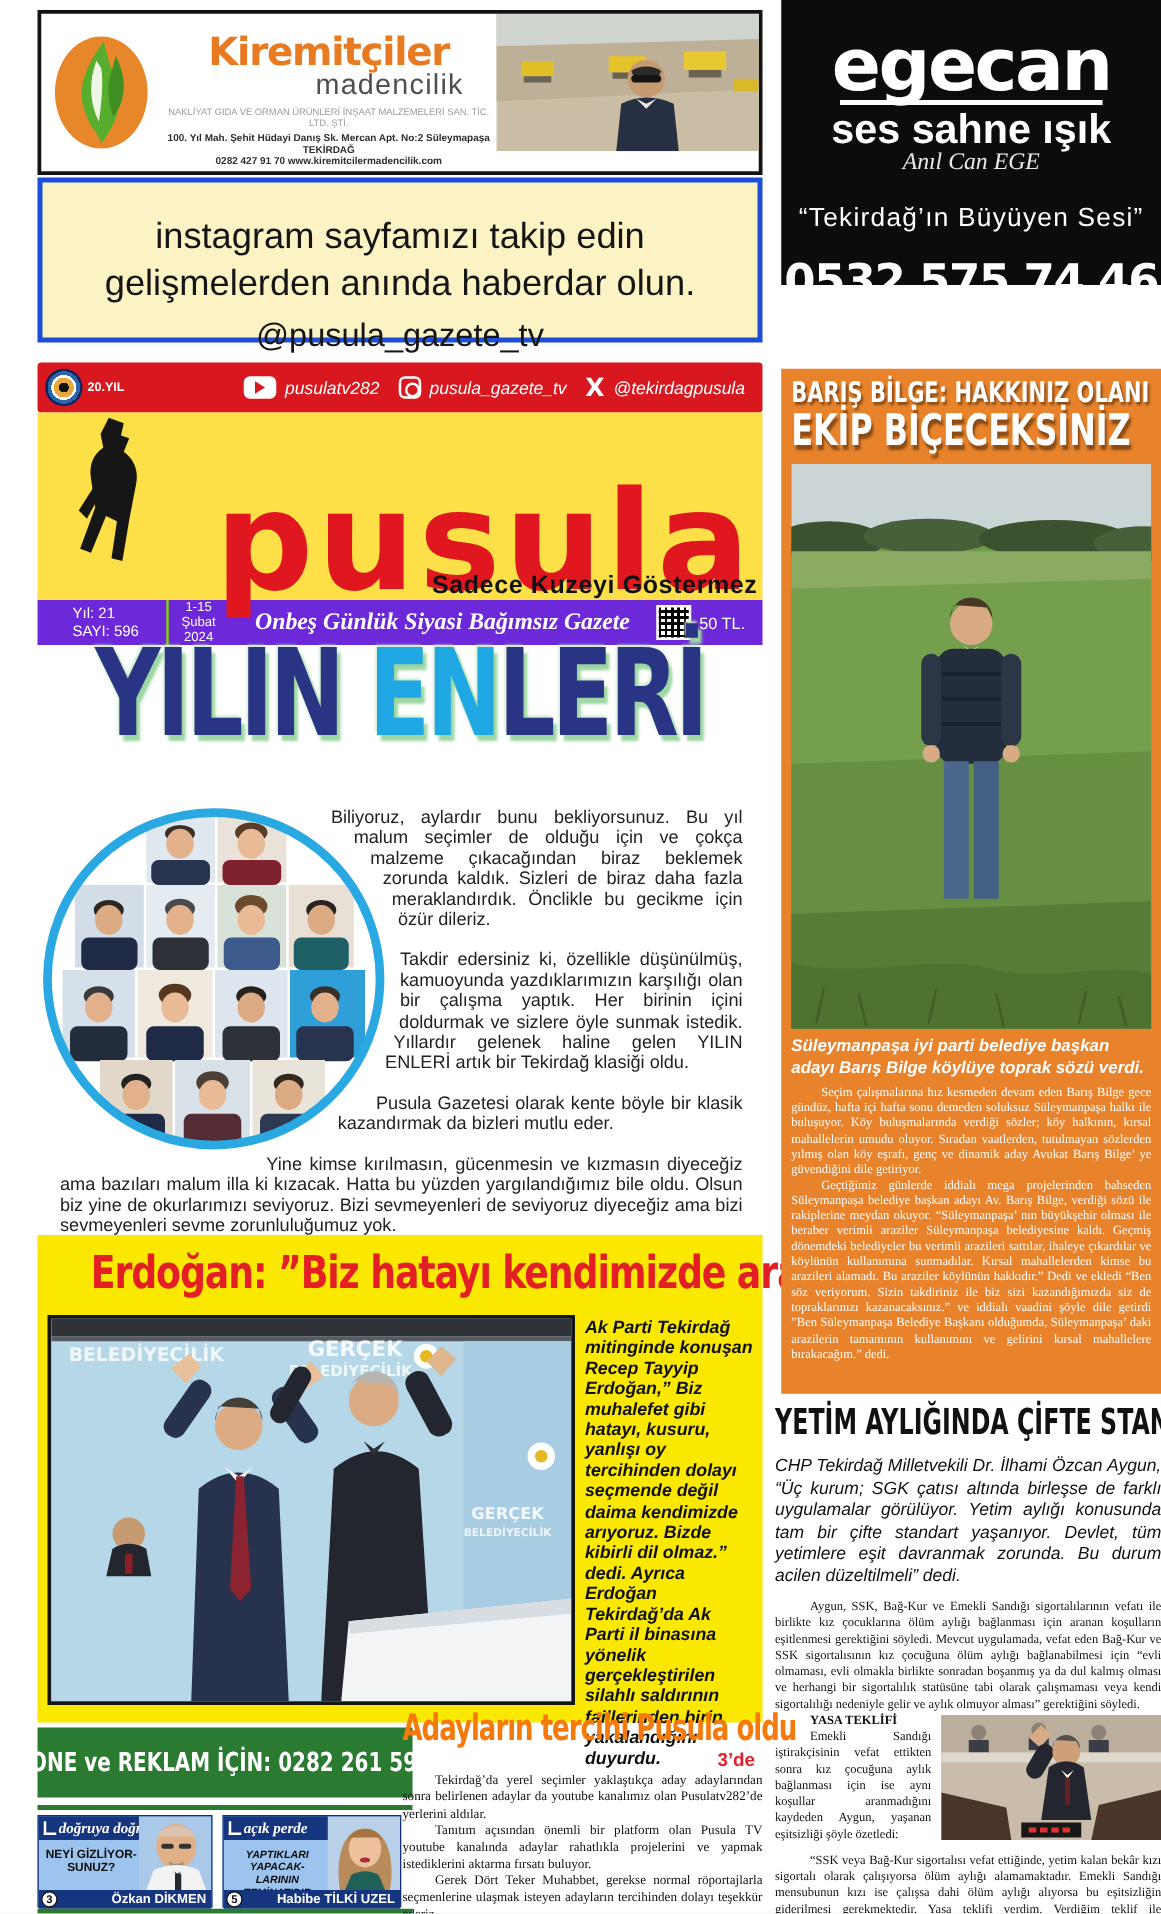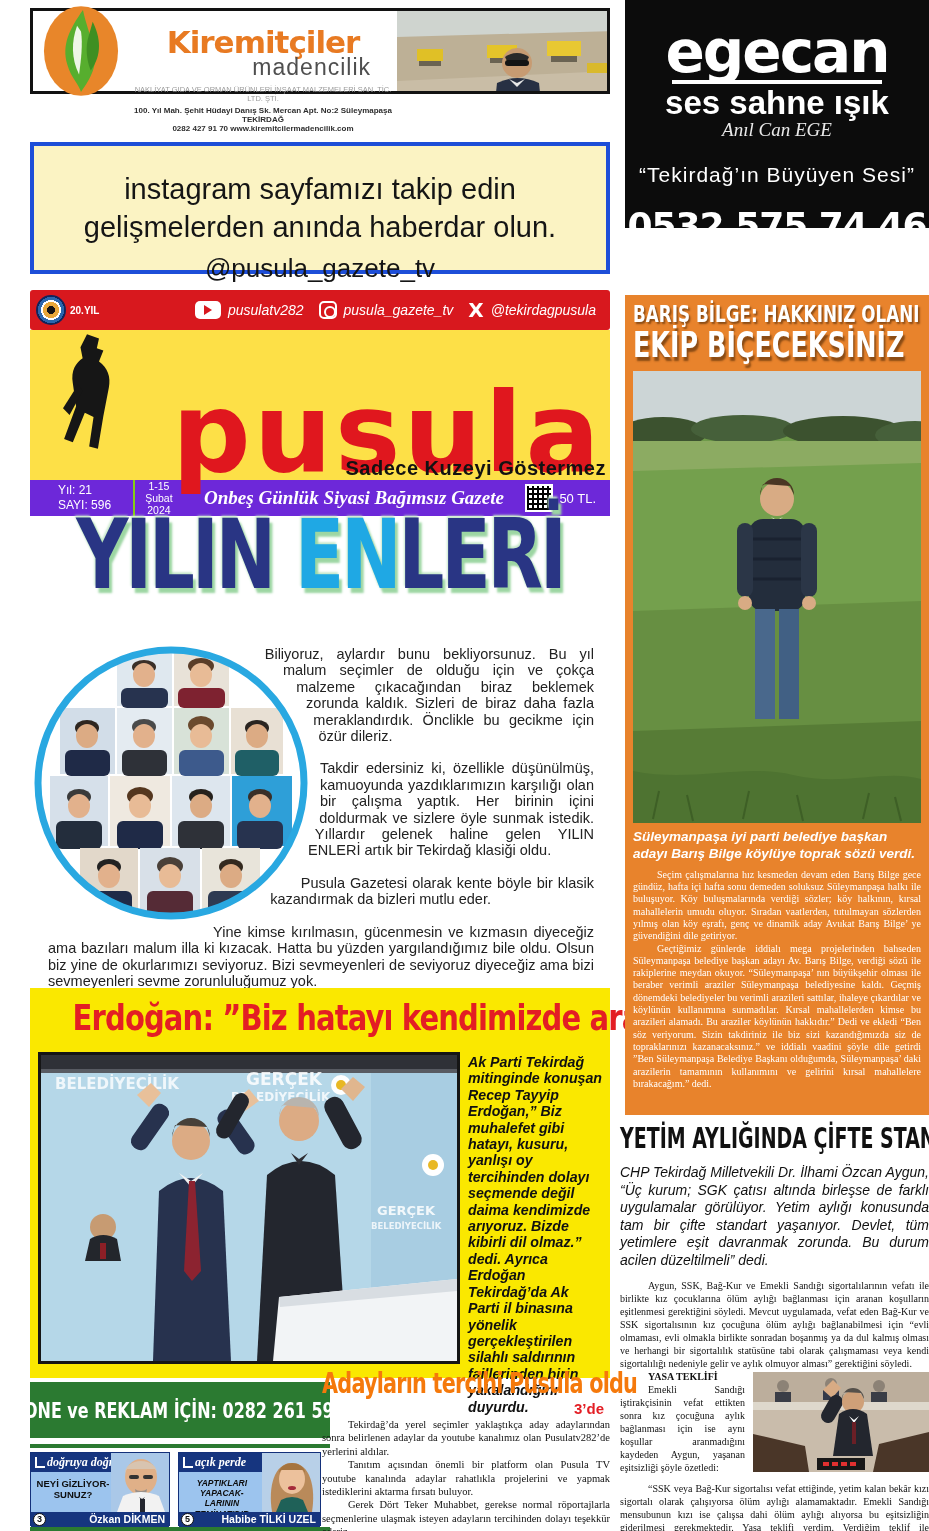--- a/index.html
+++ b/index.html
@@ -1,20 +1,20 @@
 <!DOCTYPE html>
 <html lang="tr"><head>
 <meta charset="utf-8">
 <style>
   * { margin:0; padding:0; box-sizing:border-box; }
   body { background:#e9e9e9; font-family:"Liberation Sans",sans-serif; }
   .page { position:relative; width:929px; height:1531px; background:#fff; margin:0 auto; overflow:hidden; }
 
   
-  .ad-kir { position:absolute; left:30px; top:8px; width:580px; height:86px; border:3px solid #121212; background:#fff; display:flex; }
+  .ad-kir { position:absolute; left:30px; top:8px; width:580px; height:132px; border:3px solid #121212; background:#fff; display:flex; }
   .kir-logo { width:96px; height:100%; display:flex; align-items:center; justify-content:center; }
   .kir-text { width:268px; padding-top:16px; text-align:center; }
   .kir-brand { font-family:"DejaVu Sans",sans-serif; font-weight:900; font-size:31px; color:#e87a22; letter-spacing:-1px; line-height:1; }
   .kir-sub { font-size:23px; color:#4f4f4f; letter-spacing:1px; text-align:right; padding-right:26px; line-height:1; margin-top:-2px; }
   .kir-l1 { font-size:7.5px; color:#9b9b9b; margin-top:6px; }
   .kir-l2 { font-size:8px; color:#2e2e2e; font-weight:bold; margin-top:3px; }
   .kir-l3 { font-size:8px; color:#2e2e2e; font-weight:bold; }
   .kir-photo { flex:1; overflow:hidden; }
 
   

